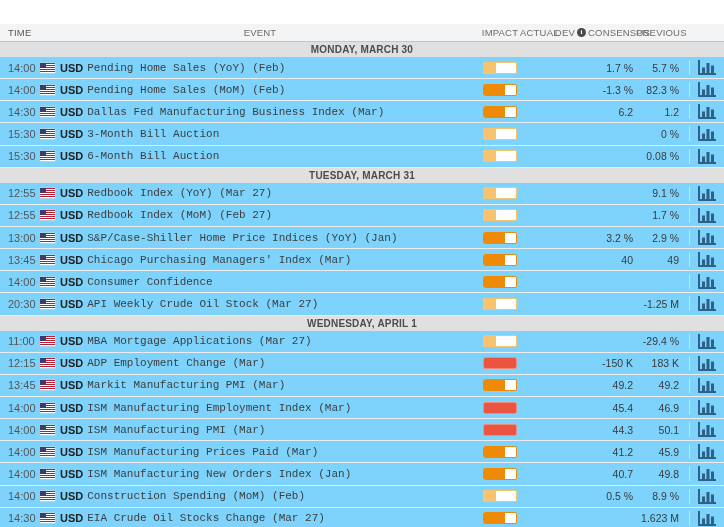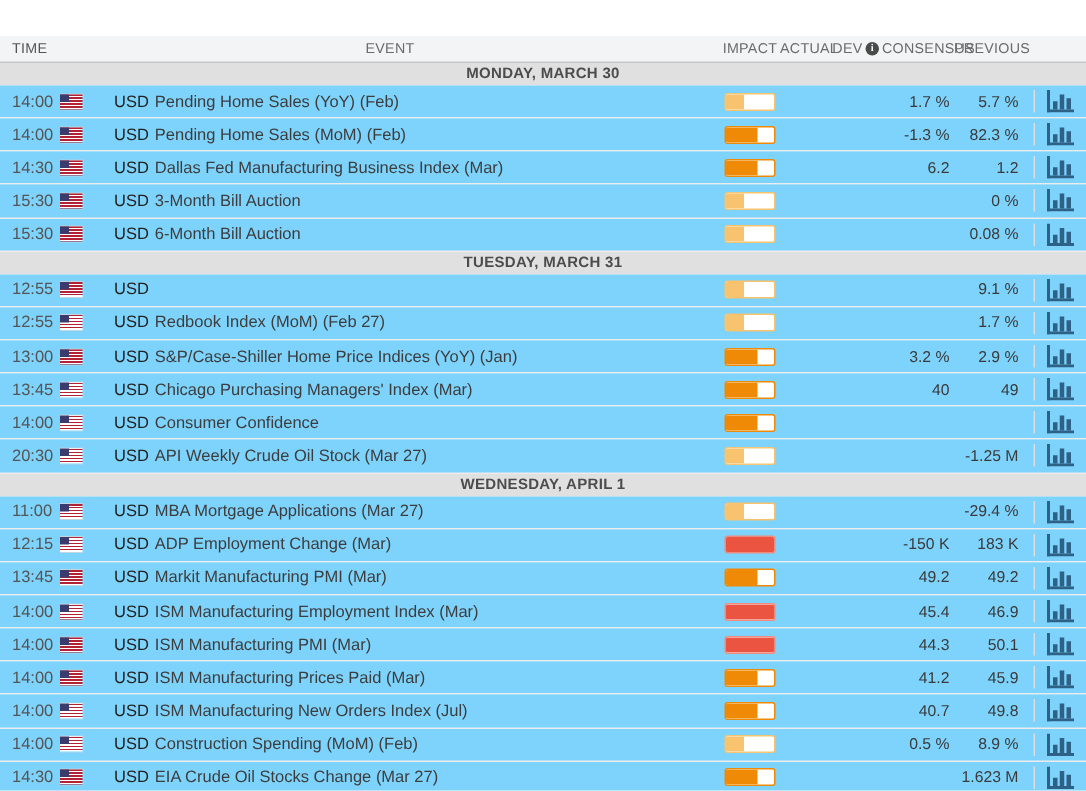--- a/index.html
+++ b/index.html
@@ -48,22 +48,22 @@
   .row{
     display:flex;align-items:center;height:22.15px;box-sizing:border-box;
     border-bottom:1px solid #ececec;background:#7dd3fc;font-size:11px;
   }
   .flag{
     width:15px;height:10px;flex:none;position:relative;margin-right:5px;
     background:repeating-linear-gradient(var(--flag-red,#b22234) 0 1px,#fff 1px 2px);
     box-shadow:0 0 0 0.5px #d8d8d8;
   }
   .flag .canton{position:absolute;top:0;left:0;width:6px;height:5px;background:var(--flag-blue,#3c3b6e);}
-  .currency{font-weight:normal;color:#222;margin-right:4px;margin-left:16px;}
-  .event-name{color:#3d3d3d;}
+  .currency{font-weight:bold;color:#222;margin-right:4px;}
+  .event-name{color:#3d3d3d;font-family:Liberation Mono, monospace;}
 
   
   .impact-bar{
     width:32px;height:10px;border:1px solid var(--c);border-radius:2px;
     background:#fff;position:relative;overflow:hidden;flex:none;
   }
   .impact-fill{position:absolute;left:0;top:0;bottom:0;background:var(--c);}
   .impact-low{--c:var(--impact-low,#f8c36e);}
   .impact-low .impact-fill{width:36%;}
   .impact-medium{--c:var(--impact-medium,#ef8a07);}
@@ -252,20 +252,21 @@
     <span>TUESDAY, MARCH 31</span>
   </div>
 
   <div class="row">
     <div class="cell col-time">12:55</div>
     <div class="cell col-event">
       <span class="flag">
             <span class="canton"></span>
           </span>
       <span class="currency">USD</span>
+      <span class="event-name">Redbook Index (YoY) (Mar 27)</span>
     </div>
     <div class="cell col-impact">
       <span class="impact-bar impact-low">
             <span class="impact-fill"></span>
           </span>
     </div>
     <div class="cell col-actual num"></div>
     <div class="cell col-dev num"></div>
     <div class="cell col-consensus num"></div>
     <div class="cell col-previous num">9.1 %</div>
@@ -615,21 +616,21 @@
     </div>
   </div>
 
   <div class="row">
     <div class="cell col-time">14:00</div>
     <div class="cell col-event">
       <span class="flag">
             <span class="canton"></span>
           </span>
       <span class="currency">USD</span>
-      <span class="event-name">ISM Manufacturing New Orders Index (Jul)</span>
+      <span class="event-name">ISM Manufacturing New Orders Index (Jan)</span>
     </div>
     <div class="cell col-impact">
       <span class="impact-bar impact-medium">
             <span class="impact-fill"></span>
           </span>
     </div>
     <div class="cell col-actual num"></div>
     <div class="cell col-dev num"></div>
     <div class="cell col-consensus num">40.7</div>
     <div class="cell col-previous num">49.8</div>

